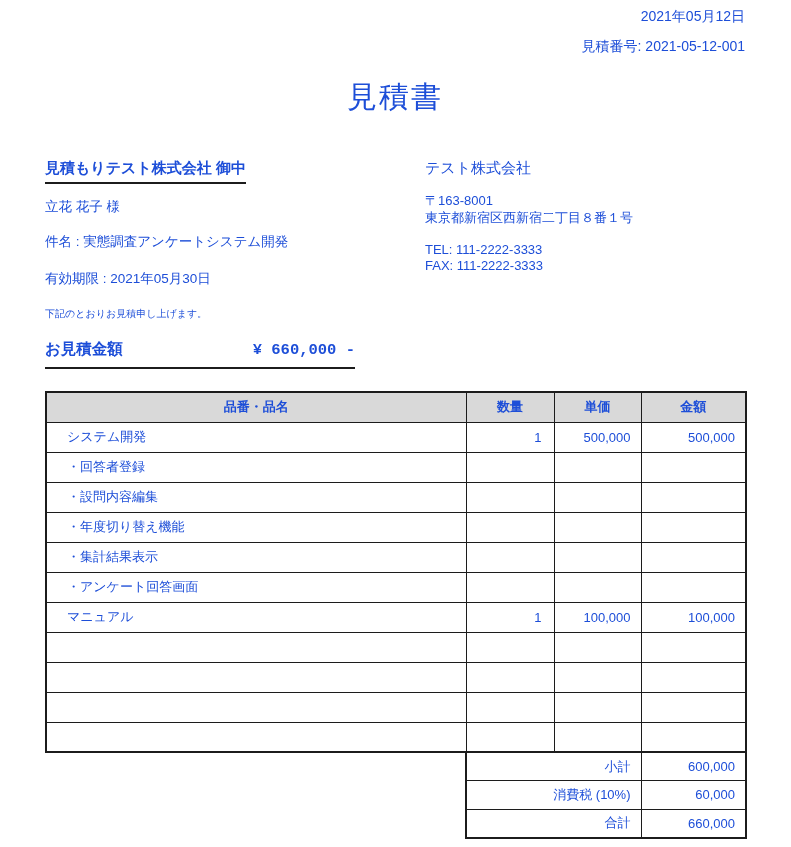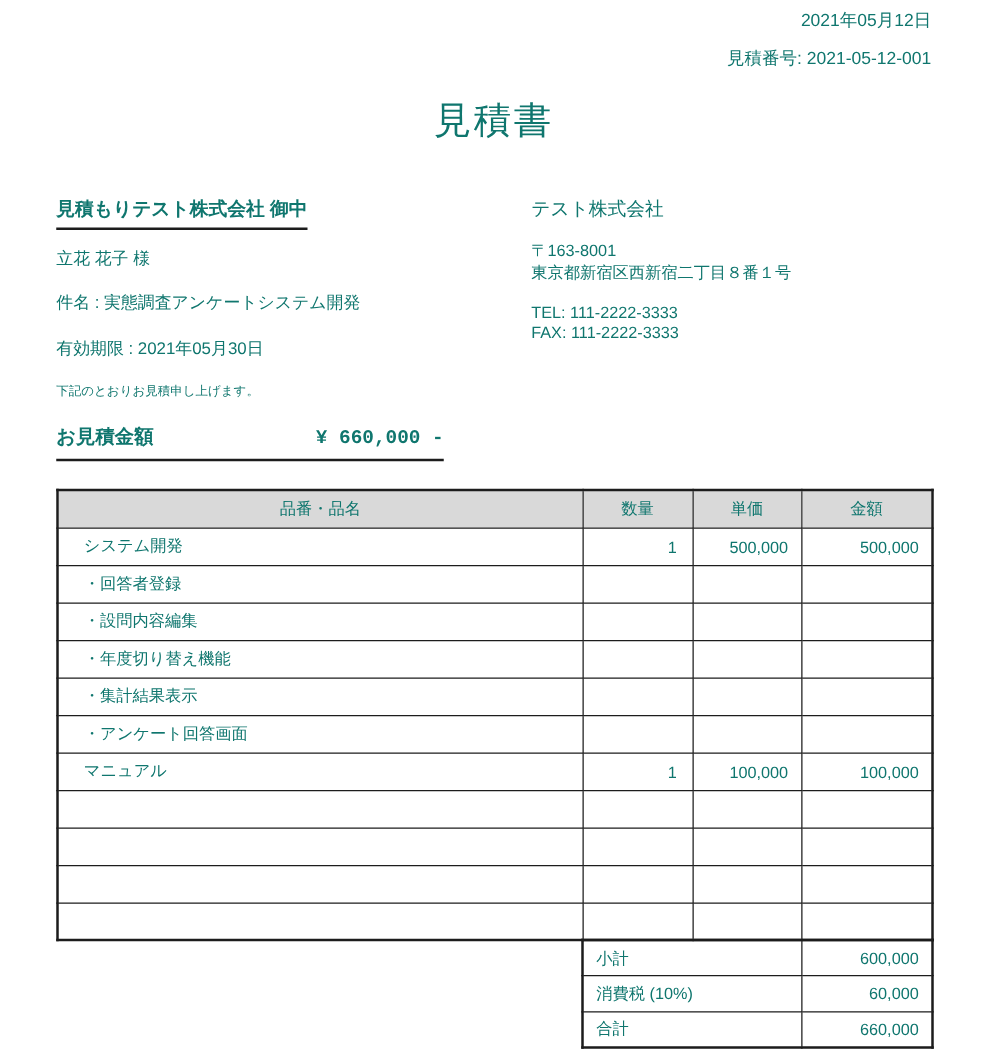--- a/index.html
+++ b/index.html
@@ -2,21 +2,21 @@
 <html><head>
 <meta charset="utf-8">
 <style>
   * { box-sizing: border-box; }
   html, body { margin: 0; padding: 0; background: #ffffff; }
   .page {
     width: 791px;
     height: 847px;
     background: #ffffff;
     font-family: "Liberation Sans", "DejaVu Sans", sans-serif;
-    color: #0f766e;
+    color: #1d4ed8;
     padding: 8px 46px 0 45px;
     position: relative;
     overflow: hidden;
   }
 
   
   .doc-meta { text-align: right; }
   .doc-meta .date { font-size: 14px; line-height: 16px; }
   .doc-meta .estimate-no { font-size: 14px; line-height: 16px; margin-top: 14px; }
 
@@ -76,21 +76,21 @@
   }
   .items th, .items td {
     border: 1.5px solid #1c1c1c;
     font-size: 13px;
     overflow: hidden;
     white-space: nowrap;
   }
   .items th {
     background: #d9d9d9;
     height: 30px;
-    font-weight: normal;
+    font-weight: bold;
     text-align: center;
     padding: 0 4px;
   }
   .items td { height: 30px; }
   .items td.cell-name { text-align: left;  padding: 0 20px; }
   .items td.cell-qty  { text-align: right; padding: 0 12px; }
   .items td.cell-num  { text-align: right; padding: 0 10px; }
 
   
   .summary {
@@ -99,21 +99,21 @@
     margin-top: -2px;
     border: 2px solid #1c1c1c;
   }
   .summary td {
     border: 1.5px solid #1c1c1c;
     font-size: 13px;
     height: 28.5px;
     overflow: hidden;
     white-space: nowrap;
   }
-  .summary td.sum-label { text-align: left;  padding: 0 10px; width: 175px; }
+  .summary td.sum-label { text-align: right;  padding: 0 10px; width: 175px; }
   .summary td.sum-value { text-align: right; padding: 0 10px; width: 105px; }
 </style>
 </head>
 <body>
 
 <div class="page">
 
   <div class="doc-meta">
     <div class="date">2021年05月12日</div>
     <div class="estimate-no">見積番号: 2021-05-12-001</div>

